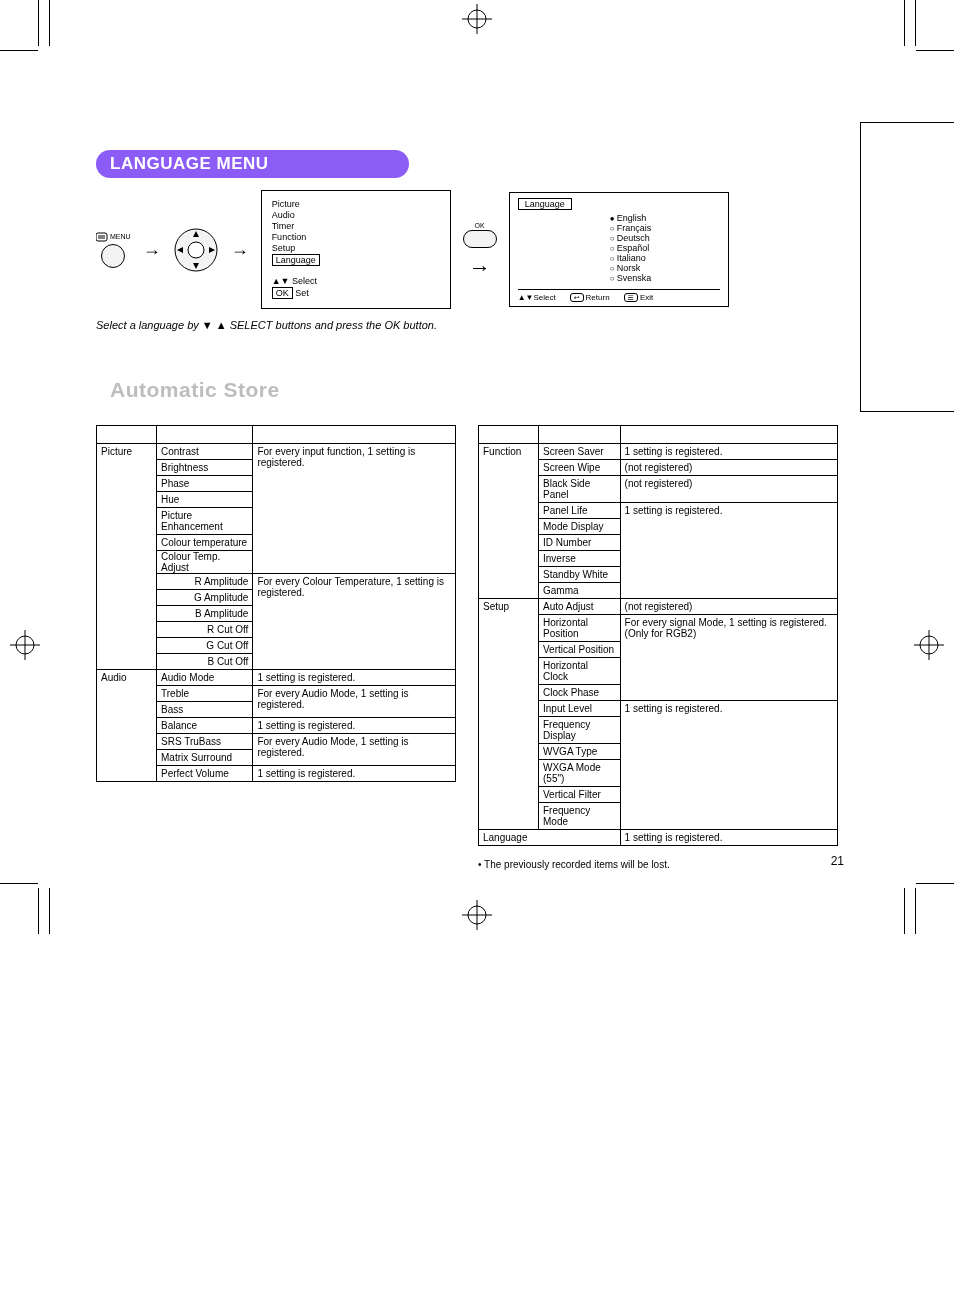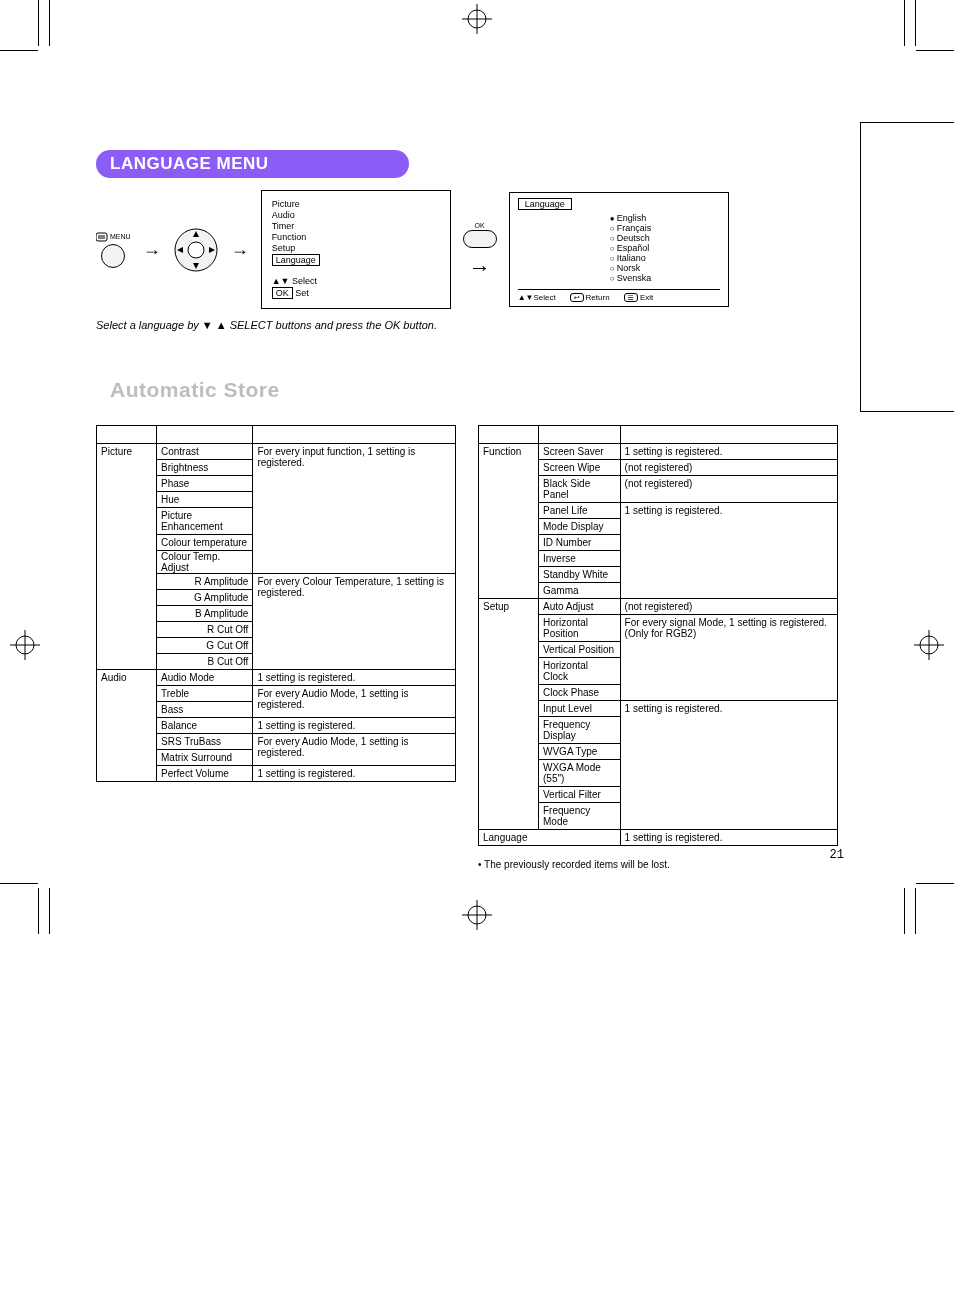--- a/index.html
+++ b/index.html
@@ -154,23 +154,22 @@
   .notes {
     font-size: 10px;
     margin-top: 12px;
     line-height: 1.35;
   }
   .notes p { text-indent: -8px; padding-left: 8px; margin-bottom: 2px;}
 
   .page-num {
     position: absolute;
     right: 110px;
-    bottom: 72px;
+    bottom: 66px;
     font-size: 12px;
-    font-family: Liberation Mono, monospace;
   }
   .hline-top { position: absolute; top: 50px; left: 0; width: 38px; border-top: 1px solid #000;}
   .hline-top2 { position: absolute; top: 50px; right: 0; width: 38px; border-top: 1px solid #000;}
   .hline-bot { position: absolute; bottom: 50px; left: 0; width: 38px; border-top: 1px solid #000;}
   .hline-bot2 { position: absolute; bottom: 50px; right: 0; width: 38px; border-top: 1px solid #000;}
 </style>
 </head>
 <body>
 
 <div class="crop-tl"></div>

